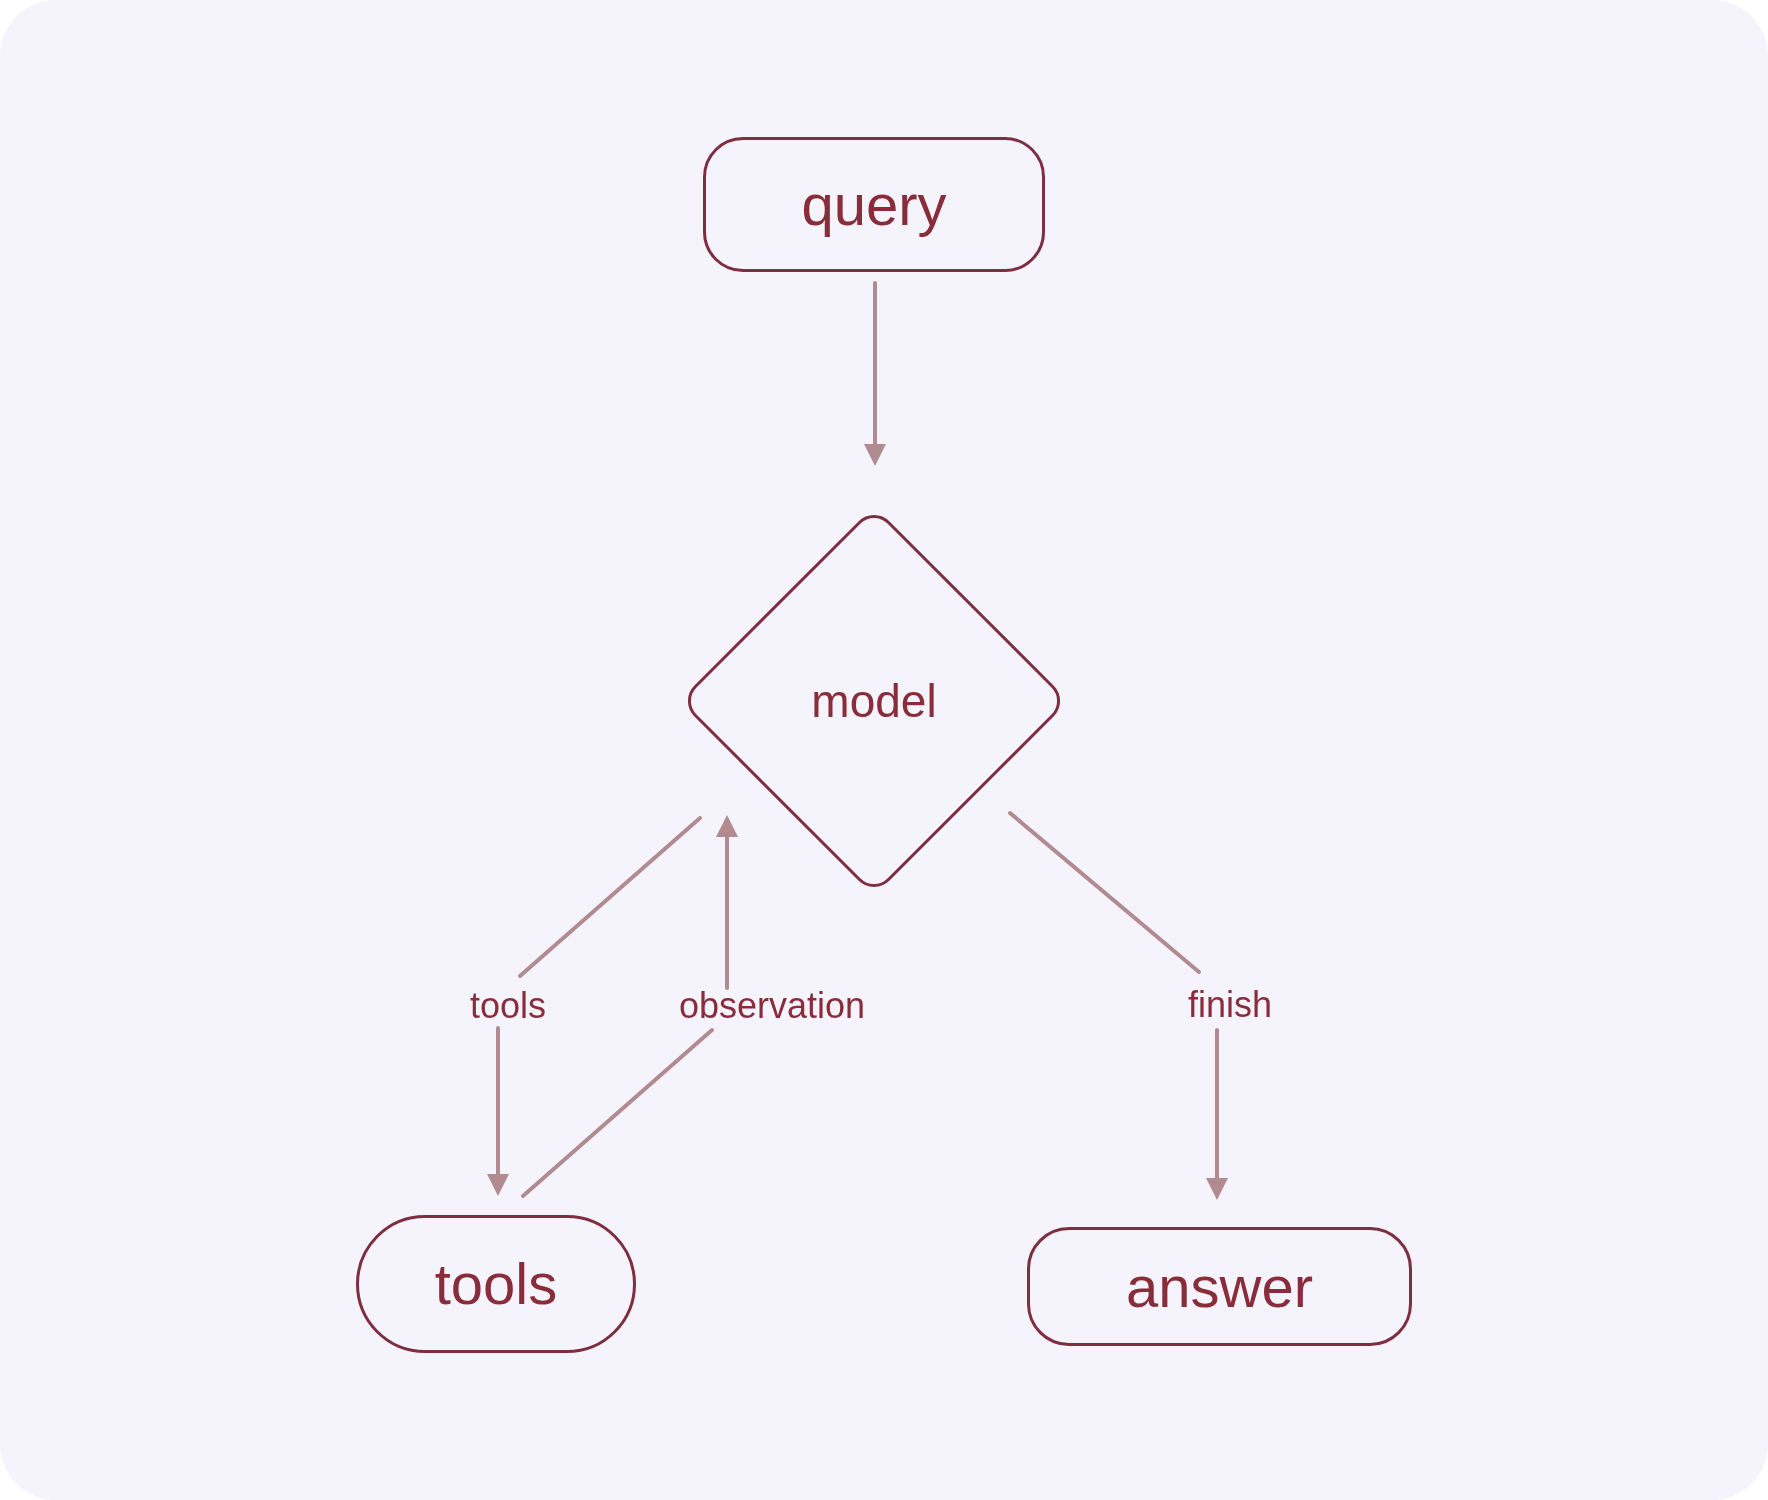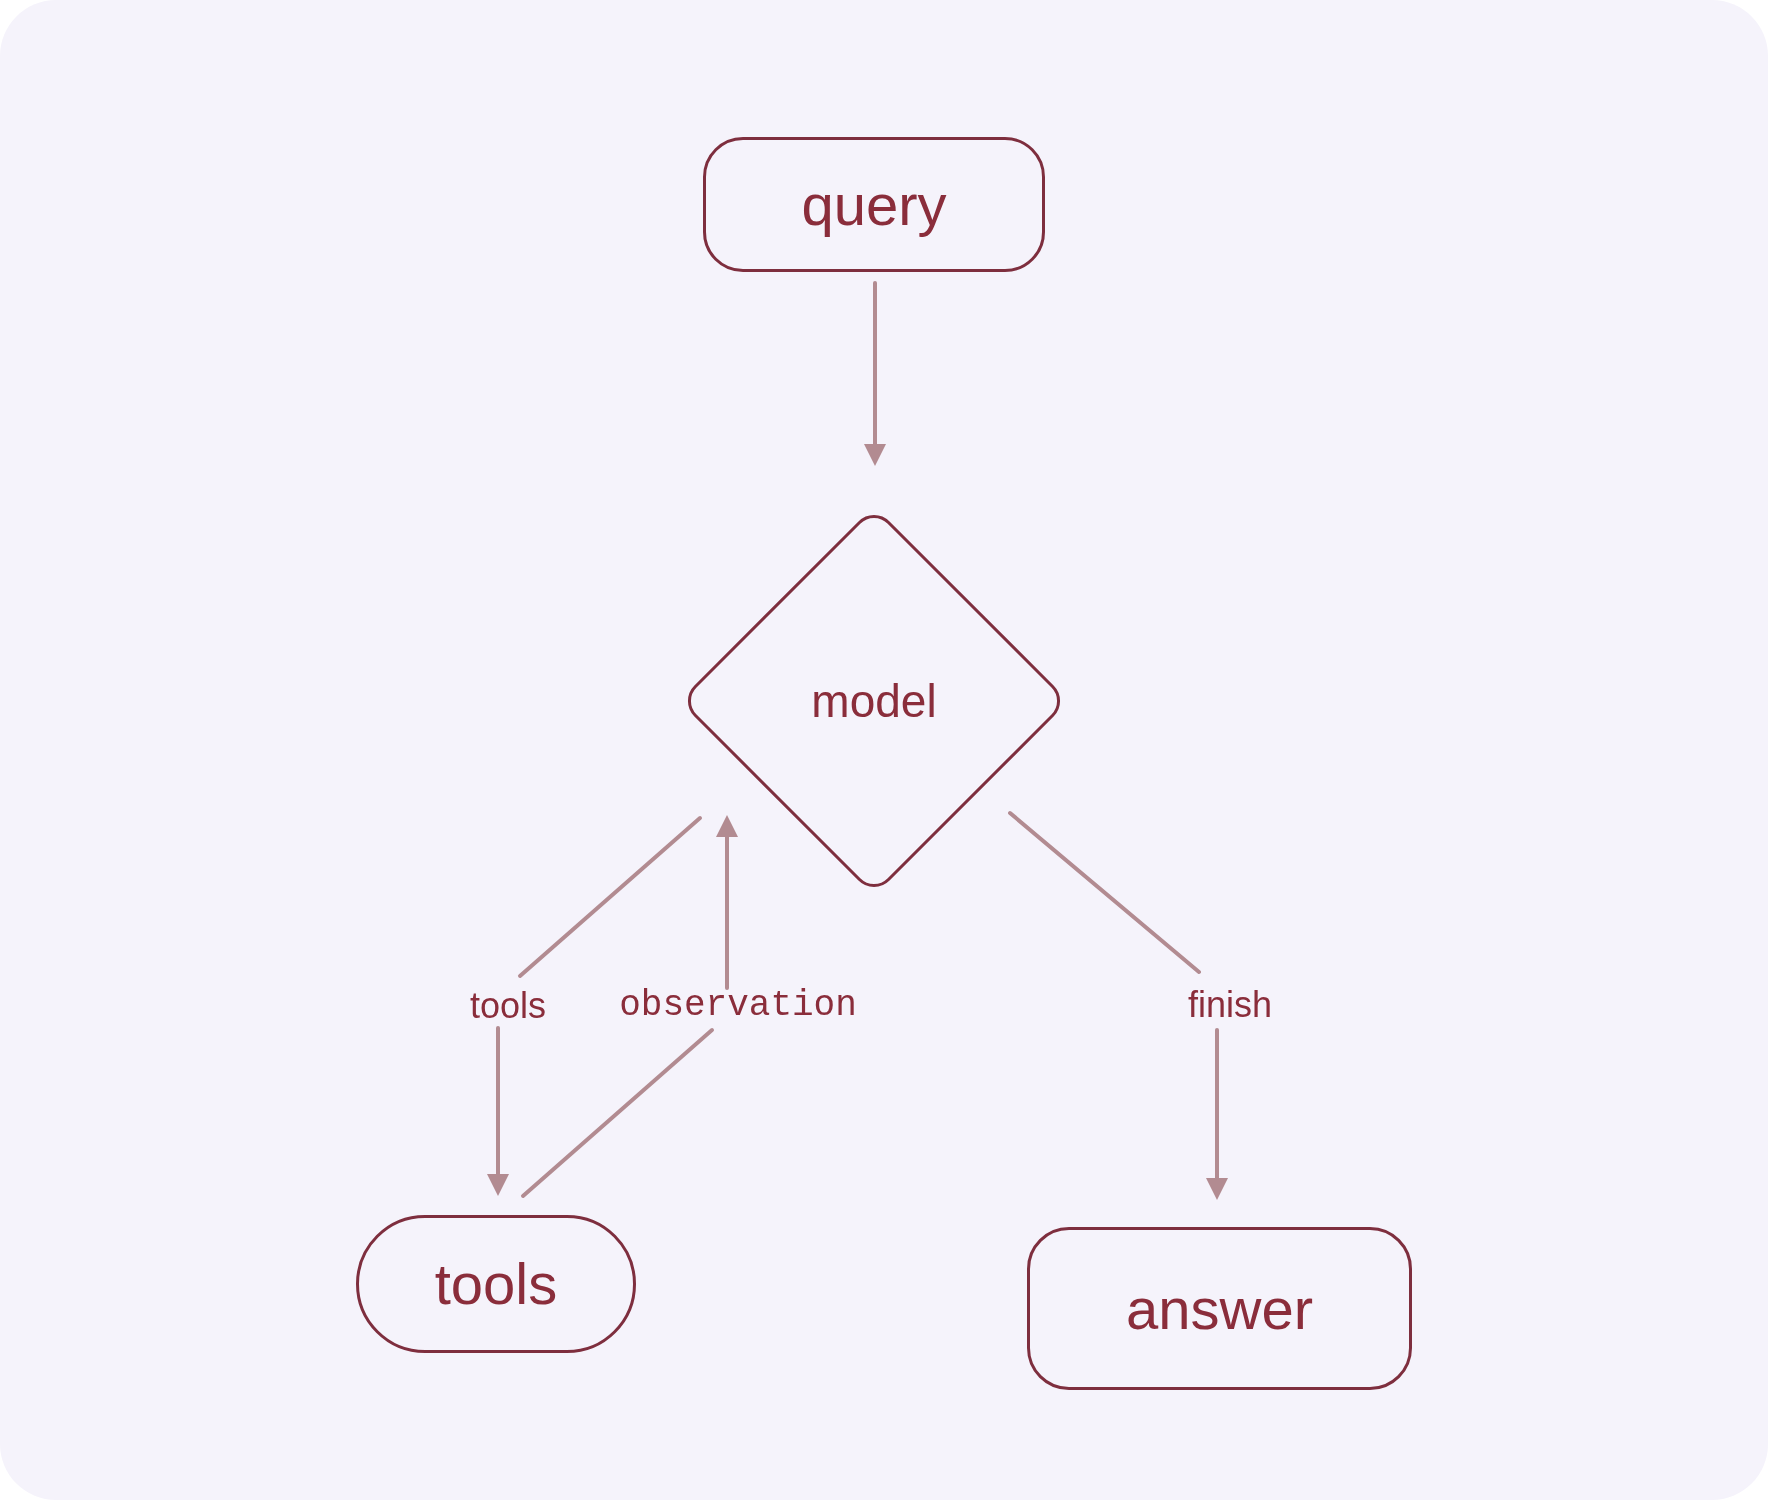--- a/index.html
+++ b/index.html
@@ -45,21 +45,21 @@
     justify-content: center;
     border: 3px solid var(--node-stroke, #7e2e3e);
     background: transparent;
     color: var(--node-text, #8a2d3b);
     font-size: 58px;
     line-height: 1;
     box-sizing: border-box;
   }
   .node-query  { left: 703px;  top: 137px;  width: 342px; height: 135px; border-radius: 40px; }
   .node-tools  { left: 356px;  top: 1215px; width: 280px; height: 138px; border-radius: 73px; }
-  .node-answer { left: 1027px; top: 1227px; width: 385px; height: 163px; border-radius: 42px; }
+  .node-answer { left: 1027px; top: 1227px; width: 385px; height: 119px; border-radius: 42px; }
   .diamond-shape {
     position: absolute;
     left: 736px; top: 563px;
     width: 276px; height: 276px;
     border: 3px solid var(--node-stroke, #7e2e3e);
     border-radius: 22px;
     transform: rotate(45deg);
     box-sizing: border-box;
   }
   .diamond-label {
@@ -75,21 +75,21 @@
   }
   .edge-label {
     position: absolute;
     transform: translate(-50%, -50%);
     color: var(--node-text, #8a2d3b);
     font-size: 36px;
     line-height: 1;
     white-space: nowrap;
   }
   .edge-label-action      { left: 508px;  top: 1006px; }
-  .edge-label-observation { left: 738px;  top: 1006px; font-family: Liberation Mono, monospace; }
+  .edge-label-observation { left: 772px;  top: 1006px; }
   .edge-label-finish      { left: 1230px; top: 1005px; }
 </style>
 </head>
 <body style="background: rgb(255, 255, 255);">
 
 <div class="canvas">
 
   <div class="panel"></div>
 
   <svg class="edges" viewBox="0 0 1768 1500" xmlns="http://www.w3.org/2000/svg">

